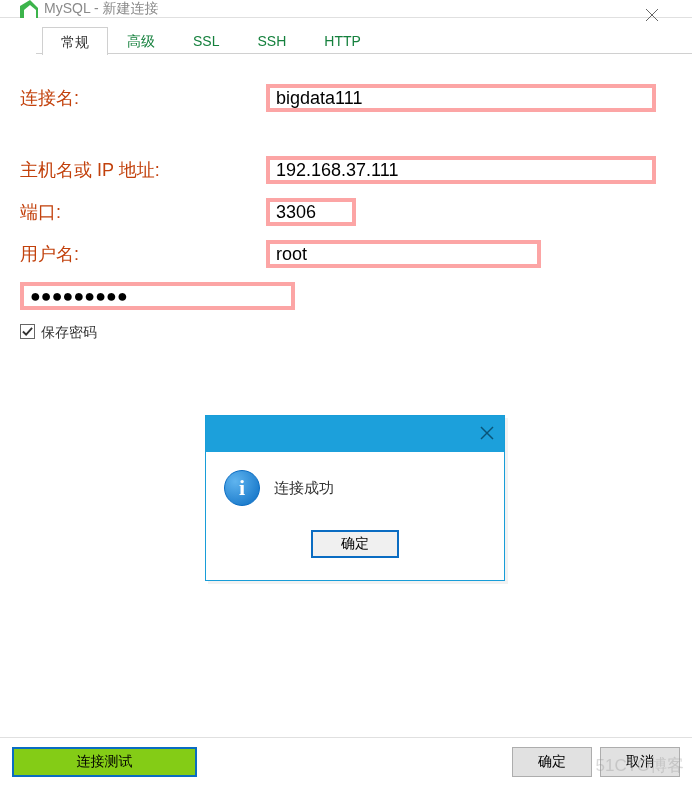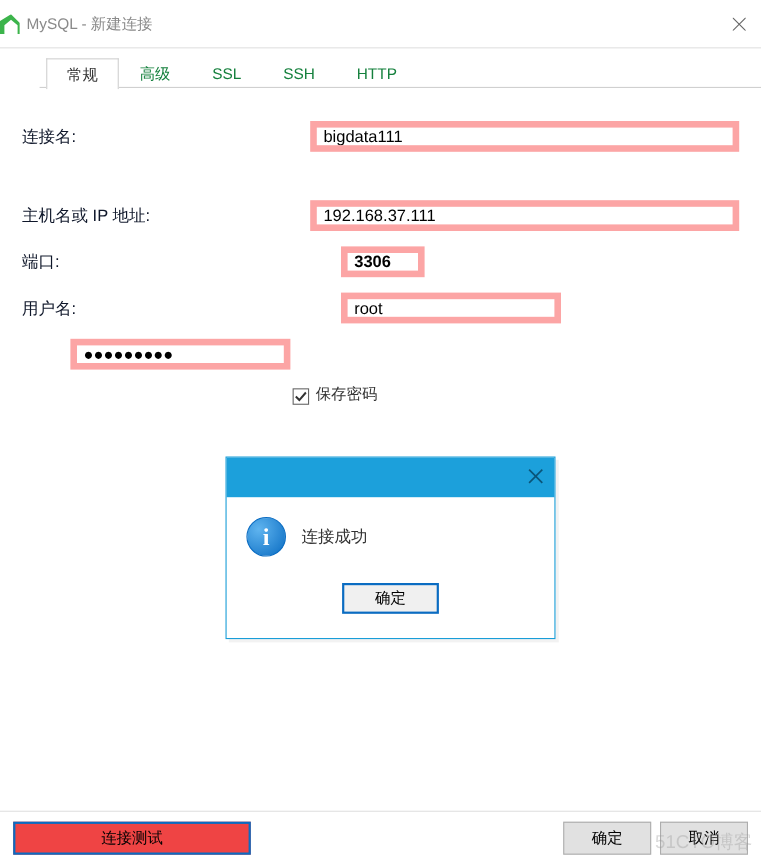--- a/index.html
+++ b/index.html
@@ -6,24 +6,23 @@
     body {
       font-family: "Microsoft YaHei", "Segoe UI", Arial, sans-serif;
       font-size: 13px;
       background: #fff;
       width: 692px;
       height: 785px;
       position: relative;
       color: #333;
     }
     .title-bar {
-      height: 44px;
-      display: flex;
-      align-items: center;
-      padding: 0 0;
+      height: 18px;
+      display: flex;
+      padding: 0 20px;
       border-bottom: 1px solid #e0e0e0;
     }
     .title-bar .icon-box {
       width: 18px; height: 18px;
       margin-right: 6px;
       position: relative;
     }
     .title-bar .icon-box svg { width: 18px; height: 18px; }
     .title-bar .title { color: #8a8a8a; font-size: 14px; }
     .title-bar .close {
@@ -64,40 +63,38 @@
       padding: 30px 20px 10px 20px;
     }
     .row {
       display: flex;
       align-items: center;
       margin-bottom: 14px;
     }
     .row.gap-lg { margin-bottom: 44px; }
     .label-col {
       width: 246px;
-      font-size: 15px;
-      color: #0f172a;
+      font-size: 18px;
+      color: #c2410c;
     }
     .input-col { flex: 1; }
     .text-input {
-      border: 6px solid #fca5a5;
+      border: 4px solid #fca5a5;
       height: 28px;
       padding: 2px 6px;
-      font-size: 15px;
+      font-size: 18px;
       font-family: inherit;
       outline: none;
-      margin-left: 44px;
     }
     .w-full { width: 390px; }
-    .w-port { width: 76px; font-weight: bold; }
-    .w-mid { width: 200px; }
+    .w-port { width: 90px; }
+    .w-mid { width: 275px; }
     .checkbox-row {
-      margin-left: 246px;
-      display: flex;
-      align-items: flex-end;
+      display: flex;
+      align-items: flex-start;
       gap: 6px;
       font-size: 14px;
     }
     .checkbox-box {
       width: 15px; height: 15px;
       border: 1px solid #666;
       display: flex; align-items: center; justify-content: center;
       background: #fff;
     }
     .checkbox-box svg { width: 11px; height: 11px; stroke: #333; stroke-width: 2; fill: none; }
@@ -159,23 +156,23 @@
       bottom: 0; left: 0; right: 0;
       height: 48px;
       border-top: 1px solid #e0e0e0;
       display: flex;
       align-items: center;
       padding: 0 12px;
       gap: 8px;
     }
     .btn-lg {
       border: 2px solid #0a6cc2;
-      background: #ef4444;
+      background: #84cc16;
       height: 30px;
-      width: 216px;
+      width: 185px;
       font-size: 14px;
       font-family: inherit;
       cursor: pointer;
     }
     .btn-std {
       border: 1px solid #adadad;
       background: #e1e1e1;
       height: 30px;
       width: 80px;
       font-size: 14px;

